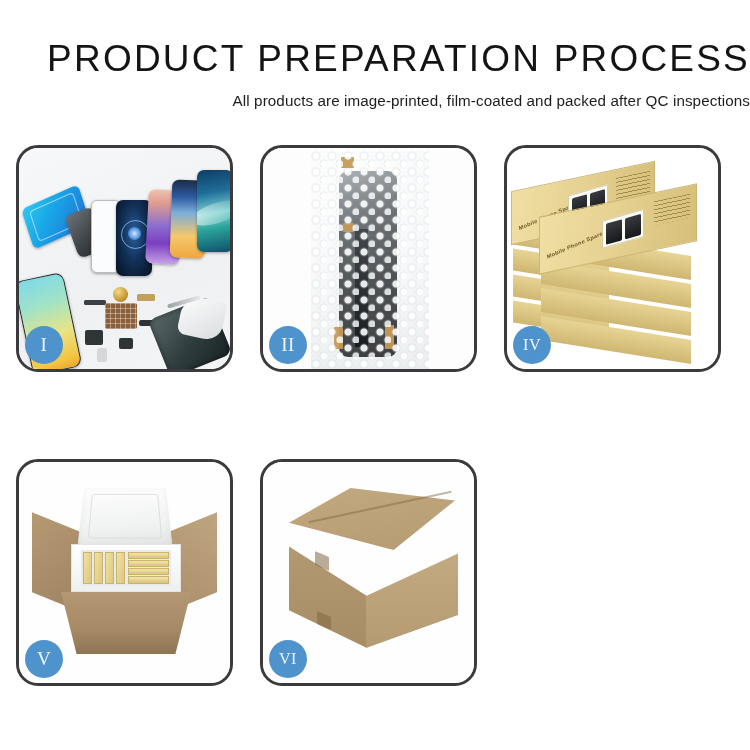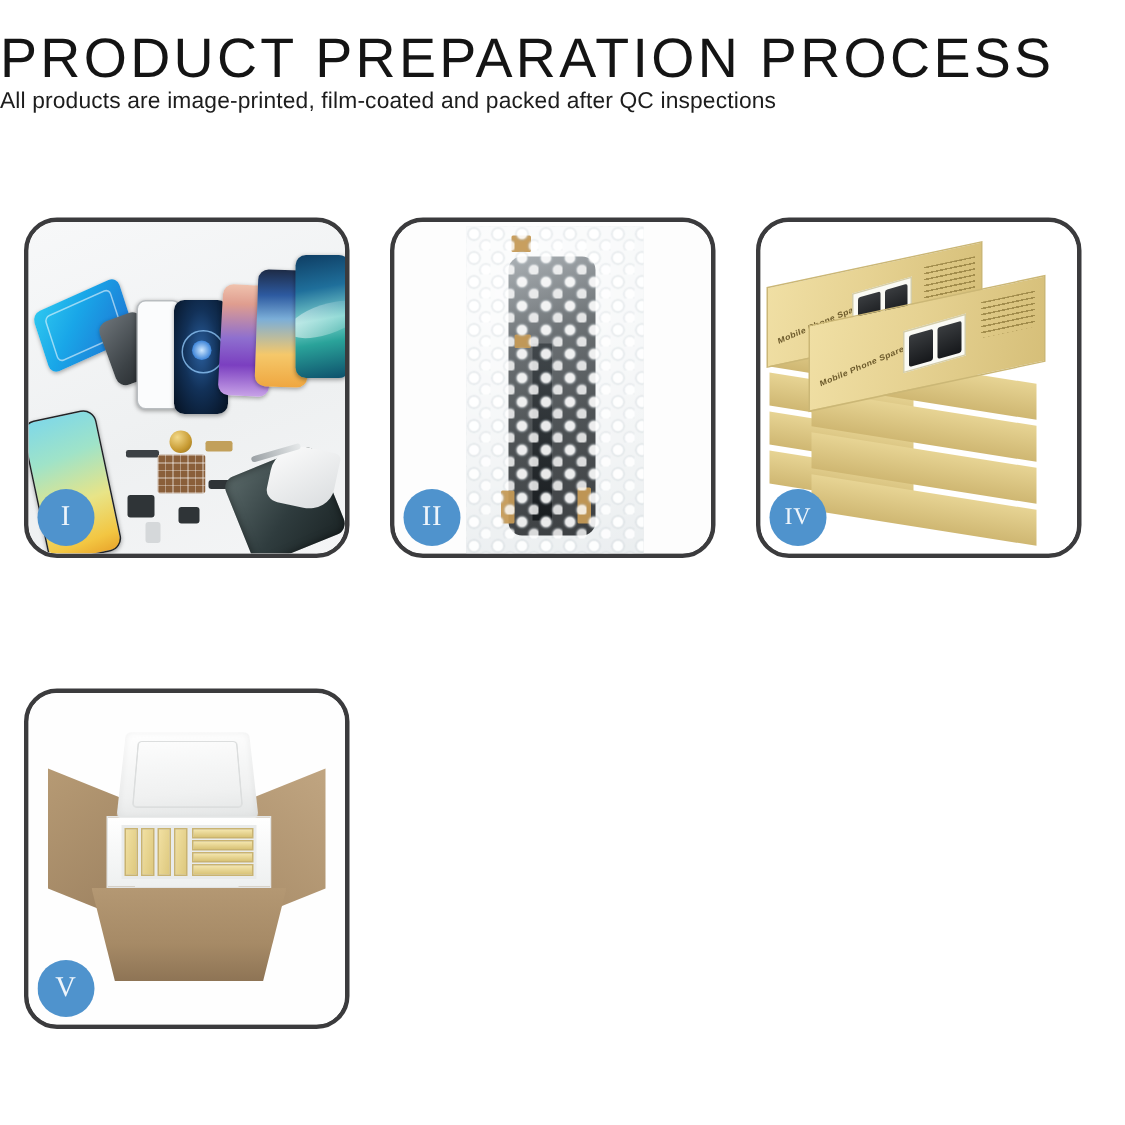--- a/index.html
+++ b/index.html
@@ -7,37 +7,38 @@
   body {
     width: 750px;
     height: 750px;
     background: #ffffff;
     font-family: "Liberation Sans", sans-serif;
     overflow: hidden;
     position: relative;
   }
 
   
-  .header { padding-top: 20px; text-align: left; }
+  .header { padding-top: 40px; text-align: right; }
 
   .main-title {
     font-family: "Liberation Sans", sans-serif;
     font-size: 37px;
     font-weight: 400;
     letter-spacing: 2.2px;
     color: #141414;
     line-height: 1.05;
     white-space: nowrap;
   }
 
   .sub-title {
     font-family: "Liberation Sans", sans-serif;
     font-size: 15.2px;
     font-weight: 400;
     color: #1d1d1d;
+    margin-top: 13px;
     letter-spacing: .1px;
     white-space: nowrap;
   }
 
   
   .grid {
     position: absolute;
     top: 145px;
     left: 16px;
     width: 718px;
@@ -491,14 +492,25 @@
         <div class="ybox" style="left:35px;top:2px;width:9px;height:32px;"></div>
         <div class="ybox-h" style="left:47px;top:2px;width:41px;height:7px;"></div>
         <div class="ybox-h" style="left:47px;top:10px;width:41px;height:7px;"></div>
         <div class="ybox-h" style="left:47px;top:18px;width:41px;height:7px;"></div>
         <div class="ybox-h" style="left:47px;top:26px;width:41px;height:8px;"></div>
       </div>
     </div>
     <div class="badge">V</div>
   </div>
 
+  <div class="panel">
+    <div class="panel-inner p6">
+      <div class="top"></div>
+      <div class="left"></div>
+      <div class="right"></div>
+      <div class="seam" style="left:44px;top:44px;width:146px;height:2px;transform:rotate(-12deg);"></div>
+      <div class="tab" style="left:52px;top:92px;width:14px;height:14px;transform:skewY(22deg);"></div>
+      <div class="tab" style="left:54px;top:152px;width:14px;height:13px;transform:skewY(22deg);"></div>
+    </div>
+    <div class="badge wide">VI</div>
+  </div>
 
 </div>
 
 </body></html>

